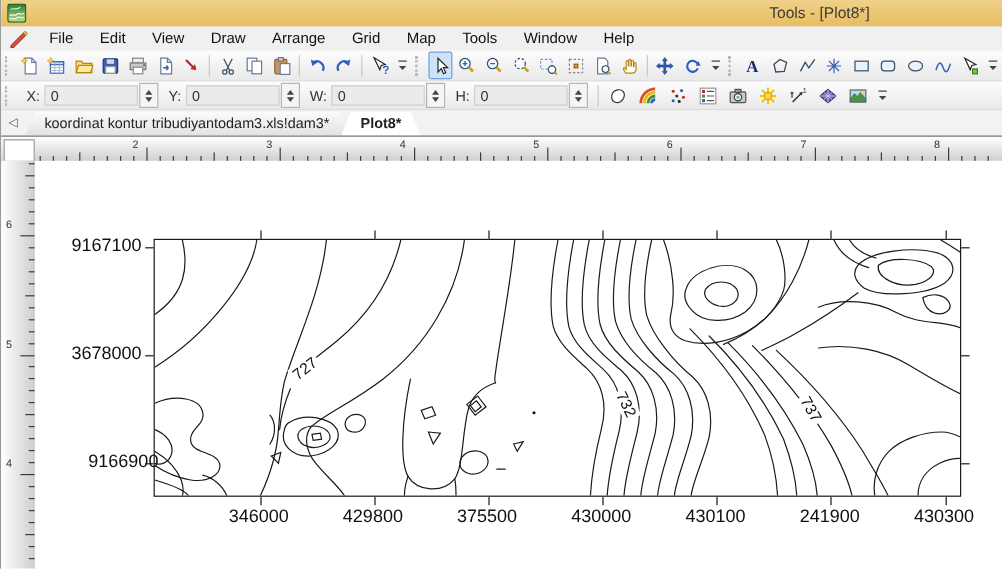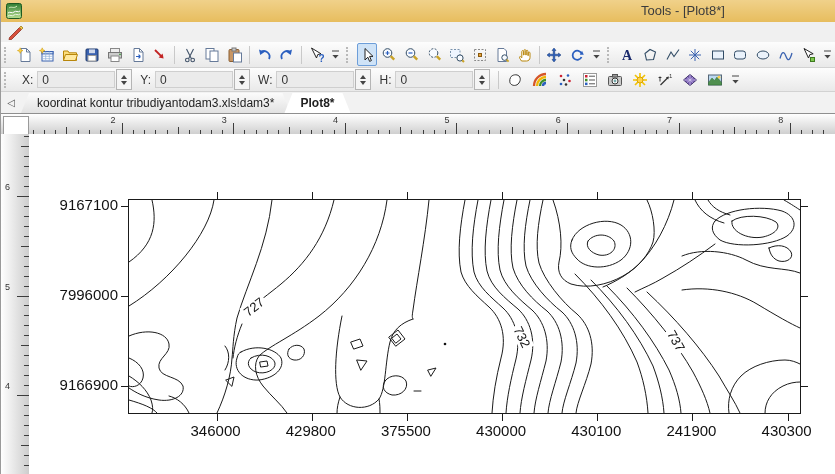--- a/index.html
+++ b/index.html
@@ -90,20 +90,32 @@
     <span class="title">Tools - [Plot8*]</span>
   </div>
 
   <div class="menubar">
     <span class="doc-icon">
       <svg viewBox="0 0 16 16">
           <path d="M1.5 13.5 L11.5 3.5 L13.5 5.5 L3.5 15.5 L1 15.8 Z" fill="#d8503c" stroke="#8e2f20" stroke-width="0.8"></path>
       <path d="M11.5 3.5 L13 2 L15 4 L13.5 5.5 Z" fill="#f2c84b" stroke="#a07d1d" stroke-width="0.8"></path>
         </svg>
     </span>
+    <div id="menu-items" style="display:flex;">
+        <span class="menu-item">File</span>
+        <span class="menu-item">Edit</span>
+        <span class="menu-item">View</span>
+        <span class="menu-item">Draw</span>
+        <span class="menu-item">Arrange</span>
+        <span class="menu-item">Grid</span>
+        <span class="menu-item">Map</span>
+        <span class="menu-item">Tools</span>
+        <span class="menu-item">Window</span>
+        <span class="menu-item">Help</span>
+      </div>
   </div>
 
   <div class="toolbar tb1" id="toolbar-main">
       <div class="grip"></div>
       <div class="tb-btn">
         <span>
           <svg viewBox="0 0 16 16">
             <path d="M4,1.5 h5.5 L13,5 V14.5 H4 Z" fill="#fff" stroke="#667a99"></path>
             <path d="M9.5,1.5 V5 H13" fill="none" stroke="#667a99"></path>
             <path d="M3.2,0.8 L4,2.8 L6,3.6 L4,4.4 L3.2,6.4 L2.4,4.4 L0.4,3.6 L2.4,2.8 Z" fill="#ffd24d" stroke="#c99700" stroke-width="0.5"></path>
@@ -735,17 +747,17 @@
         <div class="xlab" style="left: 186.563px; top: 288px;">346000</div>
         <div class="xlab" style="left: 281.74px; top: 288px;">429800</div>
         <div class="xlab" style="left: 376.918px; top: 288px;">375500</div>
         <div class="xlab" style="left: 472.095px; top: 288px;">430000</div>
         <div class="xlab" style="left: 567.272px; top: 288px;">430100</div>
         <div class="xlab" style="left: 662.45px; top: 288px;">241900</div>
         <div class="xlab" style="left: 757.627px; top: 288px;">430300</div>
       </div>
     <div id="y-axis-labels">
         <div class="ylab" style="left: 9px; top: 62.2911px;">9167100</div>
-        <div class="ylab" style="left: 9px; top: 152.165px;">7996000</div>
-        <div class="ylab" style="left: 9px; top: 242.038px; text-align: right;">9166900</div>
+        <div class="ylab" style="left: 9px; top: 152.165px;">3678000</div>
+        <div class="ylab" style="left: 23px; top: 242.038px; text-align: right;">9166900</div>
       </div>
   </div>
 </div>
 
 </body></html>

